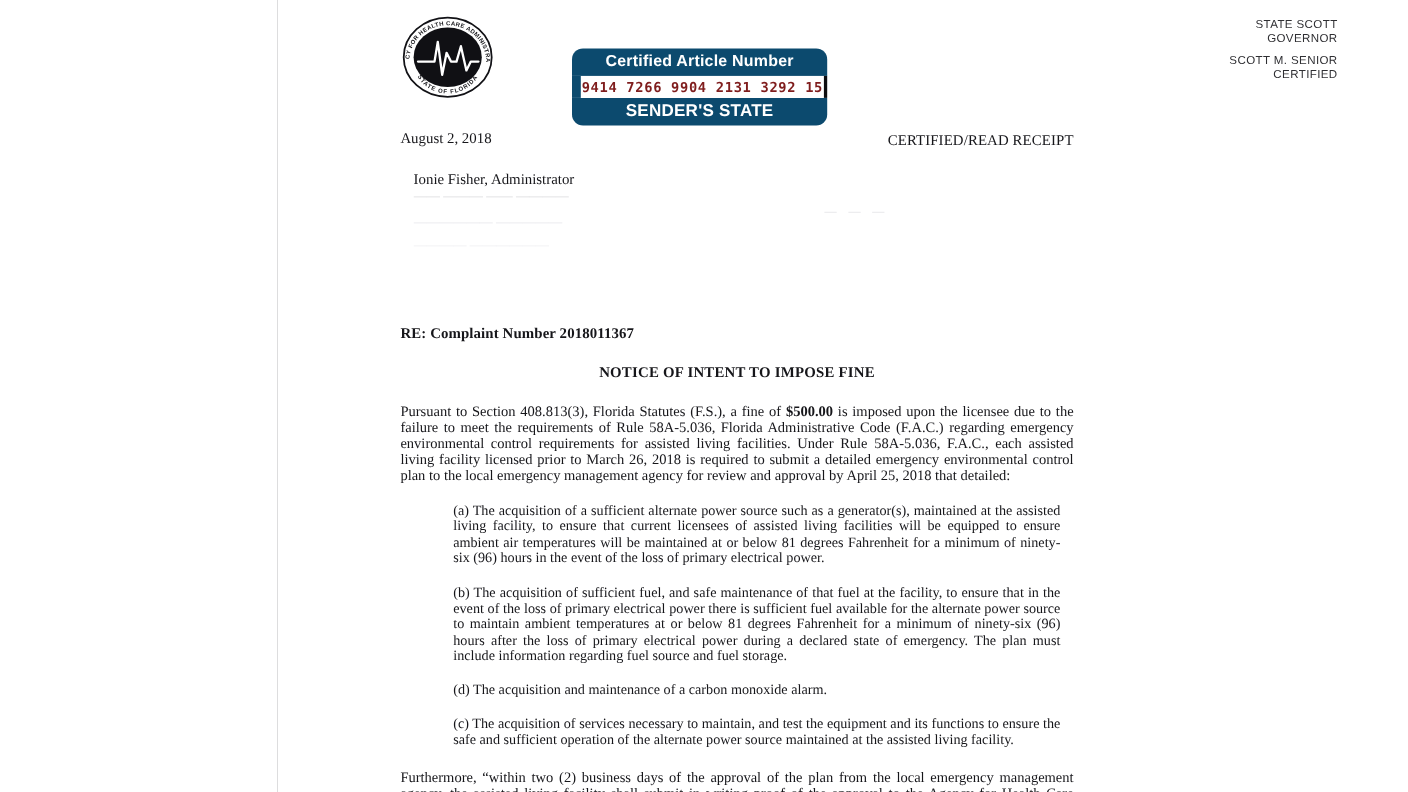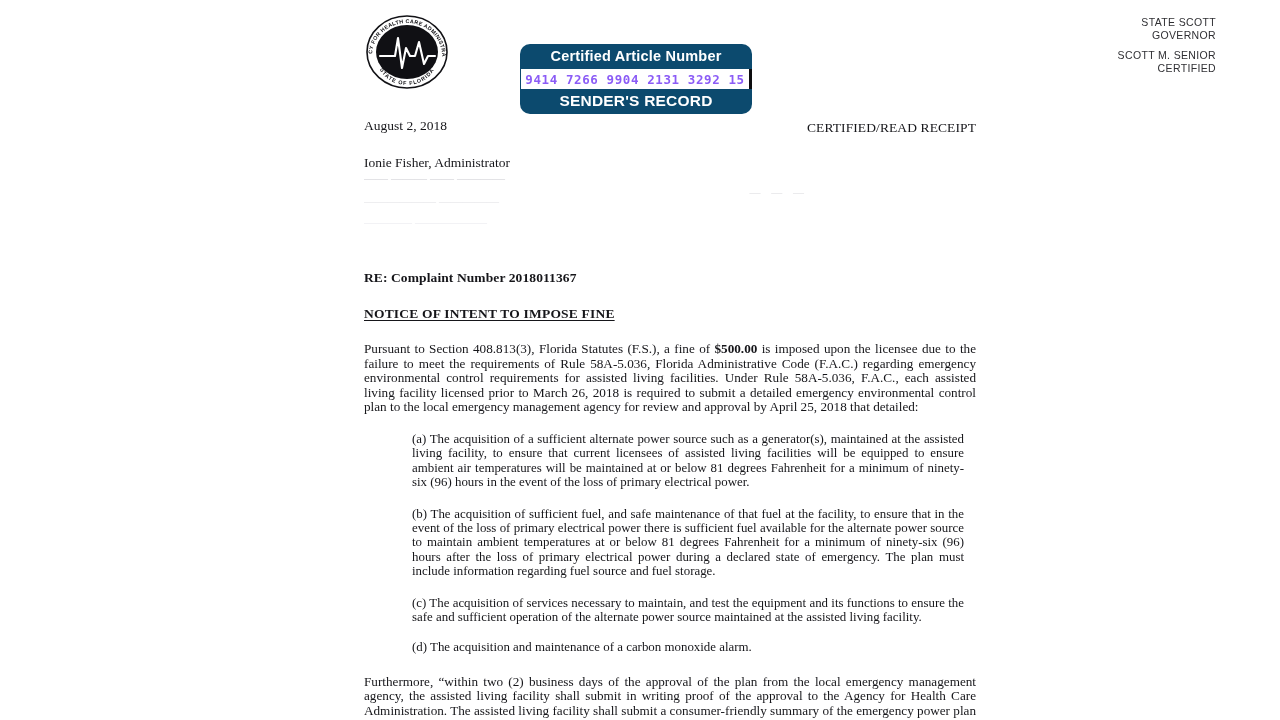--- a/index.html
+++ b/index.html
@@ -80,24 +80,24 @@
   }
   .cert-bar.bottom {
     border-radius: 0 0 10px 10px;
     font-size: 15.5px;
   }
 
   .cert-number {
     font-family: "DejaVu Sans Mono", monospace;
     font-size: 12.5px;
     letter-spacing: 0.6px;
-    color: #8b5cf6;
+    color: #7f1d1d;
     padding: 3px 0 2px 0;
     background: #ffffff;
-    border-left: 1px solid #0c4a6e;
+    border-left: 8px solid #0c4a6e;
     border-right: 3px solid #0d0d0f;
     font-weight: bold;
   }
 
   .officials {
     position: absolute;
     right: 64px;
     top: 16px;
     text-align: right;
     font-family: "Liberation Sans", sans-serif;
@@ -159,33 +159,32 @@
   .ghost-right {
     position: absolute;
     right: 168px;
     top: 32px;
     color: #dcdce0;
     font-size: 11px;
     letter-spacing: 4px;
   }
 
   .re-line {
-    margin-top: 44px;
+    margin-top: 69px;
     font-weight: bold;
     font-size: 13.5px;
     letter-spacing: 0.1px;
   }
 
   .notice-title {
     margin-top: 20px;
-    text-align: left;
+    text-align: center;
     font-weight: bold;
     font-size: 13.5px;
     letter-spacing: 0.2px;
-    text-decoration: underline;
     text-underline-offset: 2px;
   }
 
   p.body {
     margin: 20px 0 0 0;
     font-size: 13.2px;
     line-height: 14.6px;
     text-align: justify;
   }
 
@@ -225,21 +224,21 @@
           <text font-family="Liberation Sans, sans-serif" font-size="5.4" font-weight="bold" fill="#121216" letter-spacing="0.9">
             <textPath href="#arcBot" startOffset="50%" text-anchor="middle">STATE OF FLORIDA</textPath>
           </text>
           <polyline points="20,44 31,44 35,44 38,26 42,56 46,36 50,44 55,44 59,30 64,52 68,44 75,44" fill="none" stroke="#ffffff" stroke-width="2.1" stroke-linejoin="round" stroke-linecap="round"></polyline>
         </svg>
       </div>
 
       <div class="cert-stamp">
         <div class="cert-bar top">Certified Article Number</div>
         <div class="cert-number">9414 7266 9904 2131 3292 15</div>
-        <div class="cert-bar bottom">SENDER'S RECORD</div>
+        <div class="cert-bar bottom">SENDER'S STATE</div>
       </div>
 
       <div class="officials">
         <div class="group">
           <div>STATE SCOTT</div>
           <div>GOVERNOR</div>
         </div>
         <div class="group">
           <div>SCOTT M. SENIOR</div>
           <div>CERTIFIED</div>
@@ -248,37 +247,37 @@
 
     </div>
 
     <div class="letter">
 
       <div class="row-date">
         <div class="date">August 2, 2018</div>
         <div class="cert-receipt">CERTIFIED/READ RECEIPT</div>
       </div>
 
-      <div style="position:relative;">
+      <div style="position:relative;margin-left:12px;">
         <div class="addressee">Ionie Fisher, Administrator</div>
         <div class="ghost-line g1">—— ——— —— ————</div>
         <div class="ghost-line g2">—————— —————</div>
         <div class="ghost-line g3">———— ——————</div>
         <div class="ghost-right">— — —</div>
       </div>
 
       <div class="re-line">RE: Complaint Number 2018011367</div>
 
       <div class="notice-title">NOTICE OF INTENT TO IMPOSE FINE</div>
 
       <p class="body"><span>Pursuant to Section 408.813(3), Florida Statutes (F.S.), a fine of </span><span class="b">$500.00</span><span> is imposed upon the licensee due to the failure to meet the requirements of Rule 58A-5.036, Florida Administrative Code (F.A.C.) regarding emergency environmental control requirements for assisted living facilities.  Under Rule 58A-5.036, F.A.C., each assisted living facility licensed prior to March 26, 2018 is required to submit a detailed emergency environmental control plan to the local emergency management agency for review and approval by April 25, 2018 that detailed:</span></p>
 
       <p class="indented">(a) The acquisition of a sufficient alternate power source such as a generator(s), maintained at the assisted living facility, to ensure that current licensees of assisted living facilities will be equipped to ensure ambient air temperatures will be maintained at or below 81 degrees Fahrenheit for a minimum of ninety-six (96) hours in the event of the loss of primary electrical power.</p>
       <p class="indented">(b) The acquisition of sufficient fuel, and safe maintenance of that fuel at the facility, to ensure that in the event of the loss of primary electrical power there is sufficient fuel available for the alternate power source to maintain ambient temperatures at or below 81 degrees Fahrenheit for a minimum of ninety-six (96) hours after the loss of primary electrical power during a declared state of emergency. The plan must include information regarding fuel source and fuel storage.</p>
+      <p class="indented tight">(d) The acquisition and maintenance of a carbon monoxide alarm.</p>
       <p class="indented">(c) The acquisition of services necessary to maintain, and test the equipment and its functions to ensure the safe and sufficient operation of the alternate power source maintained at the assisted living facility.</p>
-      <p class="indented tight">(d) The acquisition and maintenance of a carbon monoxide alarm.</p>
 
       <p class="body">Furthermore, “within two (2) business days of the approval of the plan from the local emergency management agency, the assisted living facility shall submit in writing proof of the approval to the Agency for Health Care Administration. The assisted living facility shall submit a consumer-friendly summary of the emergency power plan to the Agency.”</p>
 
     </div>
 
   </div>
 </div>
 
 </body></html>

